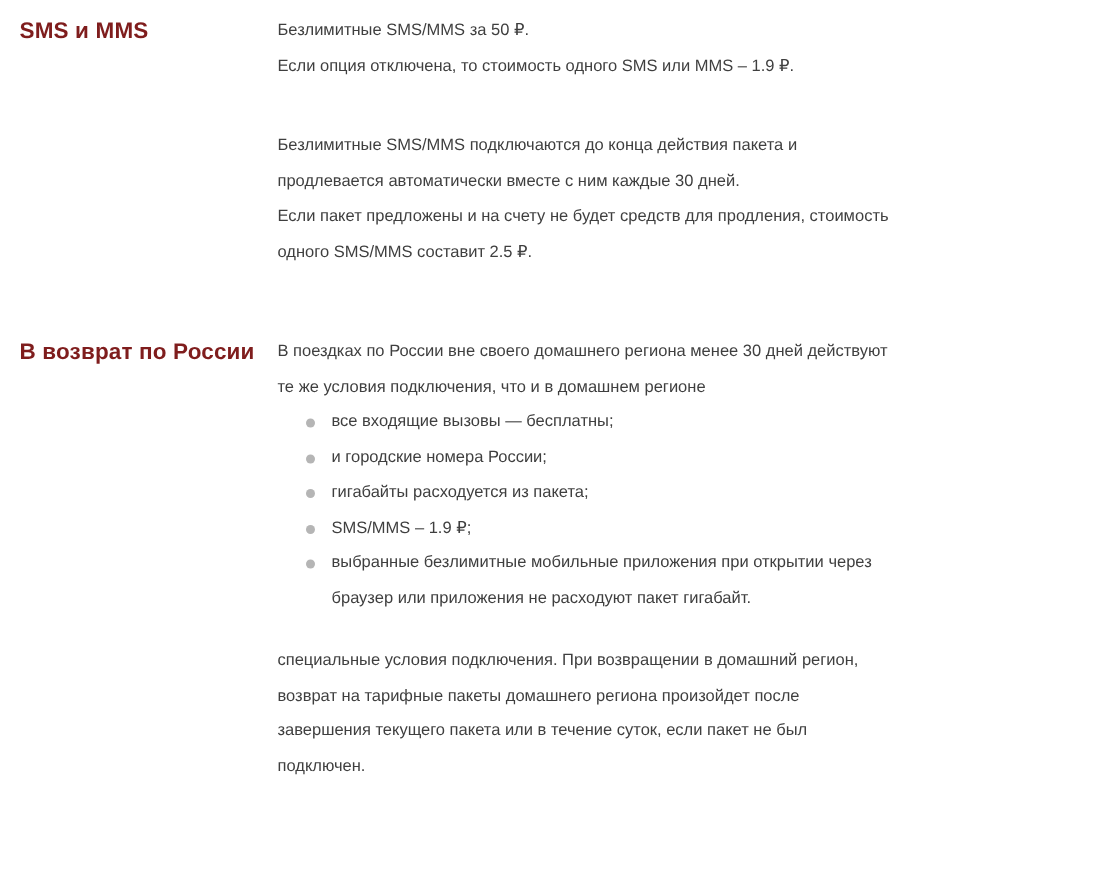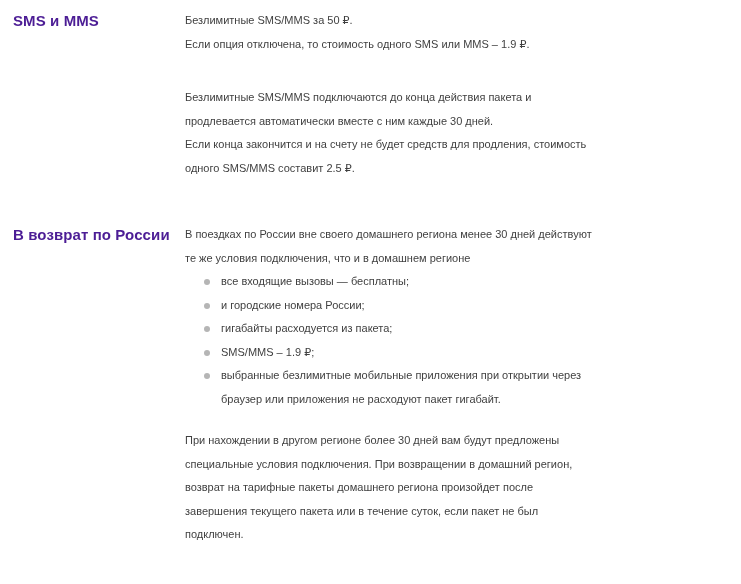--- a/index.html
+++ b/index.html
@@ -24,21 +24,21 @@
   }
   .row + .row {
     margin-top: 43px;
   }
   .label-col {
     flex: 0 0 172px;
     width: 172px;
     font-size: 15px;
     font-weight: 700;
     line-height: 23.5px;
-    color: #4c1d95;
+    color: #7f1d1d;
     white-space: nowrap;
     letter-spacing: 0.1px;
   }
   .content-col {
     width: 545px;
     font-size: 11px;
     line-height: 23.5px;
   }
   .block + .block {
     margin-top: 30px;
@@ -79,21 +79,21 @@
   <section class="row">
     <div class="label-col">SMS и MMS</div>
     <div class="content-col">
       <div class="block">
         <div class="line">Безлимитные SMS/MMS за 50 ₽.</div>
         <div class="line">Если опция отключена, то стоимость одного SMS или MMS – 1.9 ₽.</div>
       </div>
       <div class="block">
         <div class="line">Безлимитные SMS/MMS подключаются до конца действия пакета и</div>
         <div class="line">продлевается автоматически вместе с ним каждые 30 дней.</div>
-        <div class="line">Если конца закончится и на счету не будет средств для продления, стоимость</div>
+        <div class="line">Если пакет предложены и на счету не будет средств для продления, стоимость</div>
         <div class="line">одного SMS/MMS составит 2.5 ₽.</div>
       </div>
     </div>
   </section>
 
   <section class="row">
     <div class="label-col">В возврат по России</div>
     <div class="content-col">
       <div class="block">
         <div class="line">В поездках по России вне своего домашнего региона менее 30 дней действуют</div>
@@ -116,21 +116,20 @@
           <span class="bullet"></span>
           <div class="line">SMS/MMS – 1.9 ₽;</div>
         </li>
         <li>
           <span class="bullet"></span>
           <div class="line">выбранные безлимитные мобильные приложения при открытии через</div>
           <div class="line">браузер или приложения не расходуют пакет гигабайт.</div>
         </li>
       </ul>
       <div class="block gap-small">
-        <div class="line">При нахождении в другом регионе более 30 дней вам будут предложены</div>
         <div class="line">специальные условия подключения. При возвращении в домашний регион,</div>
         <div class="line">возврат на тарифные пакеты домашнего региона произойдет после</div>
         <div class="line">завершения текущего пакета или в течение суток, если пакет не был</div>
         <div class="line">подключен.</div>
       </div>
     </div>
   </section>
 
 </div>
 

